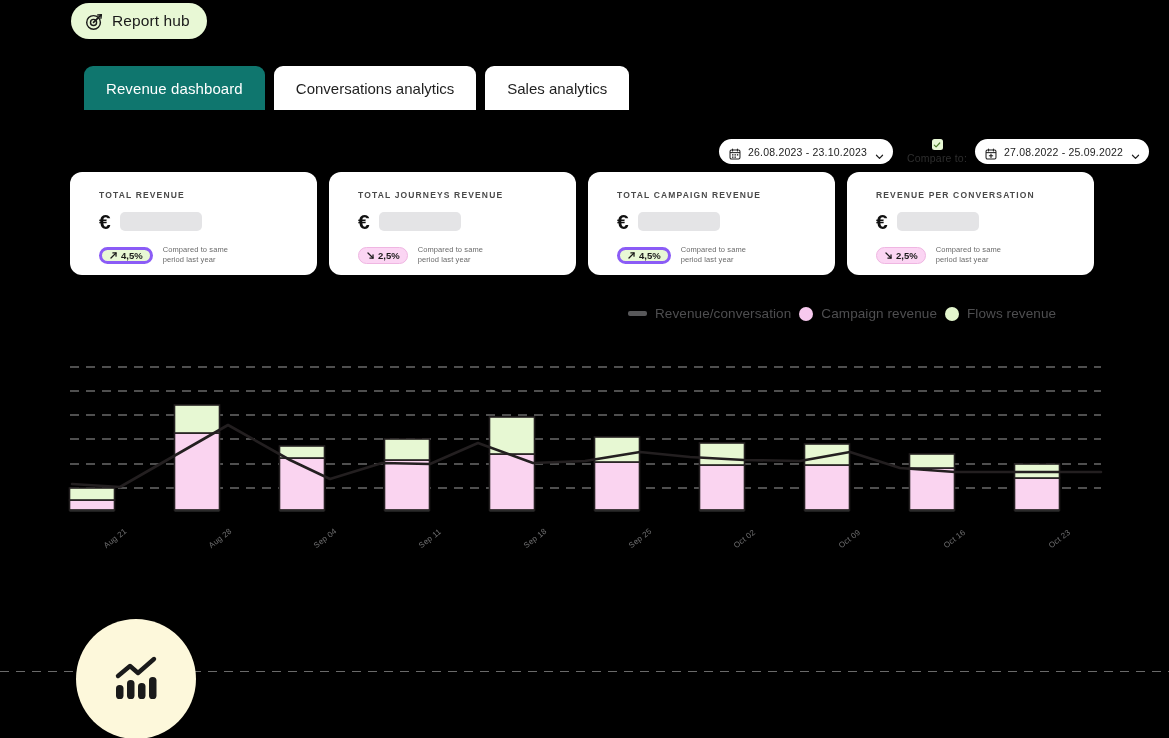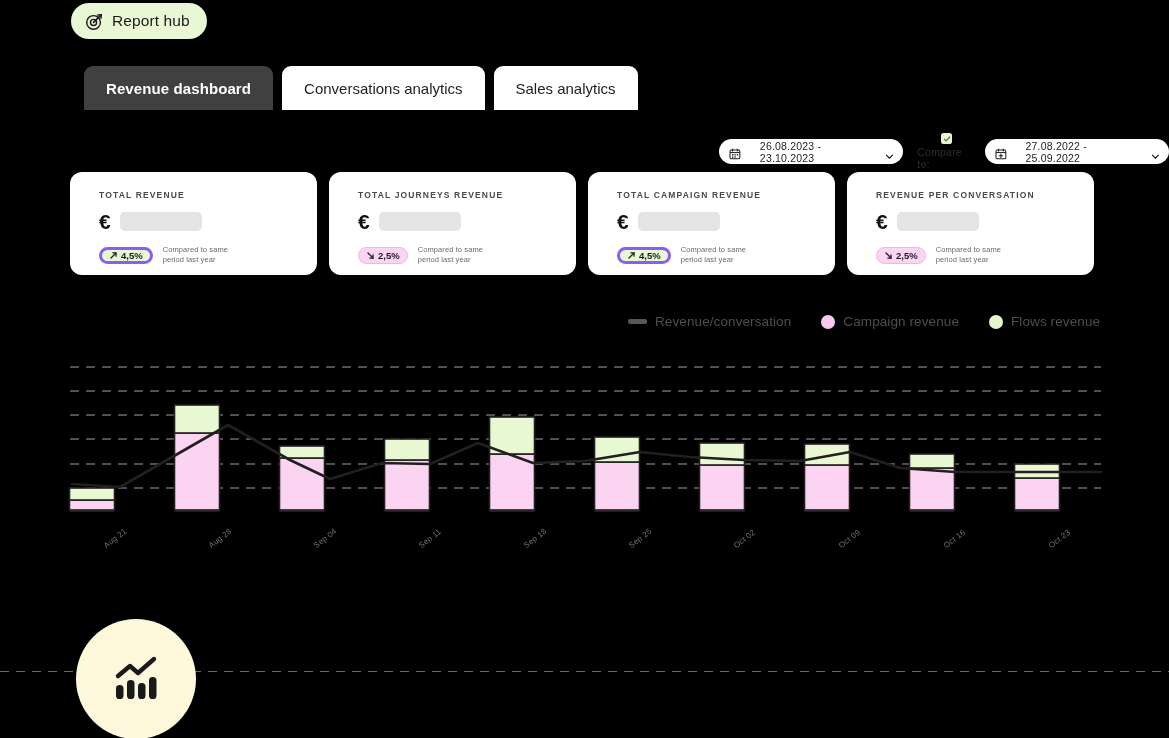--- a/index.html
+++ b/index.html
@@ -24,34 +24,34 @@
   }
   .hub-icon { width: 19px; height: 19px; display: block; }
 
   
   .tabs { position: absolute; left: 84px; top: 66px; display: flex; align-items: flex-end; }
   .tab {
     height: 44px; display: flex; align-items: center; justify-content: center;
     padding: 0 22px; font-size: 15px; cursor: pointer;
     border-radius: 9px 9px 0 0; white-space: nowrap;
   }
-  .tab.active { background: #404040; color: #ffffff; font-weight: bold; letter-spacing: .1px; }
+  .tab.active { background: #0f766e; color: #ffffff; font-weight: normal; letter-spacing: .1px; }
   .tab.inactive { background: #ffffff; color: #1f1f1f; margin-left: 9px; text-align: right; }
 
   
   .date-bar {
     position: absolute; left: 719px; top: 139px;
     display: flex; align-items: center; height: 25px;
   }
   .date-pill {
     display: flex; align-items: center; gap: 7px;
     background: #ffffff; border-radius: 13px;
     height: 25px; padding: 0 9px 0 10px; cursor: pointer;
   }
-  .date-pill .txt { font-size: 10.5px; color: #1d1d1d; letter-spacing: .2px; margin-left: 12px; }
+  .date-pill .txt { font-size: 10.5px; color: #1d1d1d; letter-spacing: .2px; }
   .cal-icon { width: 12px; height: 12px; display: block; }
   .chev { width: 9px; height: 9px; display: block; margin-left: 1px; }
   .compare-wrap { display: flex; align-items: center; gap: 2px; margin: 0 8px 0 14px; flex-direction: column; }
   .cbox {
     width: 11px; height: 11px; border-radius: 2.5px;
     background: #e8f8d5; display: flex; align-items: center; justify-content: center;
     cursor: pointer;
   }
   .cbox svg { width: 8px; height: 8px; display: block; }
   .compare-txt { font-size: 10.5px; color: #2e2e2e; letter-spacing: .2px; }
@@ -74,21 +74,21 @@
     display: flex; align-items: center; gap: 3px;
     height: 17px; padding: 0 7px; border-radius: 9px;
     font-size: 9.5px; font-weight: bold; color: #1b1b1b;
   }
   .badge.up { background: #e8f8d5; border: 3px solid #8b5cf6; }
   .badge.down { background: #fbd5f3; border: 1px solid #efb6e2; }
   .badge svg { width: 9px; height: 9px; display: block; }
   .compared { font-size: 7.5px; color: #6a6a6a; line-height: 1.35; letter-spacing: .1px; }
 
   
-  .legend { position: absolute; left: 628px; top: 314px; display: flex; align-items: center; gap: 30px; }
+  .legend { position: absolute; left: 628px; top: 306px; display: flex; align-items: center; gap: 8px; }
   .leg-item { display: flex; align-items: center; gap: 8px; cursor: pointer; }
   .leg-line { width: 19px; height: 5px; border-radius: 2px; background: #58585a; }
   .leg-dot { width: 14px; height: 14px; border-radius: 50%; }
   .leg-txt { font-size: 13.5px; color: #4e4e50; letter-spacing: .1px; }
 
   
   .chart { position: absolute; left: 0; top: 352px; width: 1169px; height: 210px; }
   .xlabels { position: absolute; left: 0; top: 352px; width: 1169px; height: 200px; }
   .xlab {
     position: absolute; font-size: 8px; color: #6f6f70;

